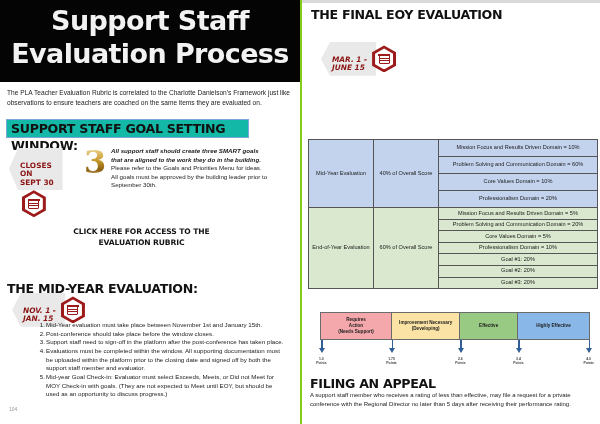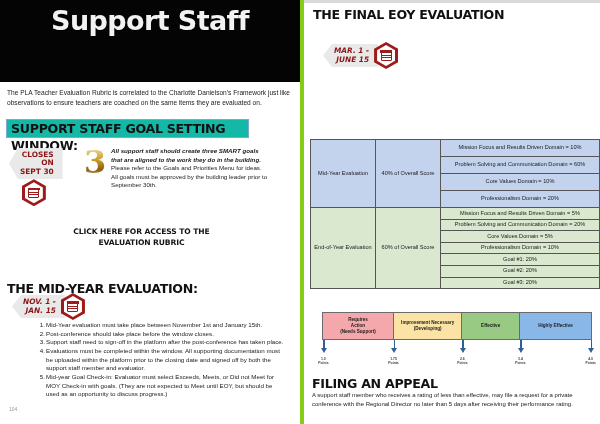--- a/index.html
+++ b/index.html
@@ -61,22 +61,22 @@
   .badge-wrap { position: absolute; display: flex; align-items: center; }
   .ribbon {
     position: relative;
     background: #e9e9e9;
     color: #8c1616;
     font-family: "DejaVu Sans", sans-serif;
     font-weight: bold;
     font-style: italic;
     font-size: 7.4px;
     line-height: 8.4px;
-    text-align: right;
-    padding: 3px 9px 3px 11px;
+    text-align: left;
+    padding: 14px 9px 3px 11px;
     clip-path: polygon(0% 50%, 9px 0%, 100% 0%, 100% 100%, 9px 100%);
   }
   .ribbon.centered { font-style: normal; }
   .hexagon {
     width: 24px; height: 27px;
     margin-left: -4px;
     background: #9e1b1b;
     clip-path: polygon(50% 0%, 100% 25%, 100% 75%, 50% 100%, 0% 75%, 0% 25%);
     display: flex; align-items: center; justify-content: center;
     position: relative;
@@ -167,21 +167,21 @@
     font-size: 5px; color: #9a9a9a;
     font-family: "Liberation Sans", sans-serif;
   }
   #pn-left { left: 9px; top: 406px; }
 
   
   .page-right {
     position: relative;
     width: 300px; height: 424px;
     background: #ffffff;
-    border-left: 4px solid #84cc16;
+    border-left: 2px solid #84cc16;
     overflow: hidden;
   }
   .page-right::before {
     content: ""; position: absolute; left: 0; top: 0; width: 300px; height: 3px;
     background: #d9d9d9;
   }
   #eoy-head { left: 9px; top: 7px; font-size: 12.6px; }
 
   
   .weight-table {
@@ -251,20 +251,21 @@
 </head>
 <body>
 
 <div id="spread">
 
   <div class="page-left">
 
     <div class="black-banner"></div>
     <div class="banner-title">
       <div>Support Staff</div>
+      <div>Evaluation Process</div>
     </div>
 
     <p class="intro-para">The PLA Teacher Evaluation Rubric is correlated to the Charlotte Danielson's Framework just like observations to ensure teachers are coached on the same items they are evaluated on.</p>
 
     <div class="sec-head-box">
       <span>SUPPORT STAFF GOAL SETTING WINDOW:</span>
     </div>
 
     <div class="badge-wrap" style="left:9px; top:148px;flex-direction:column;">
       <div class="ribbon centered">

